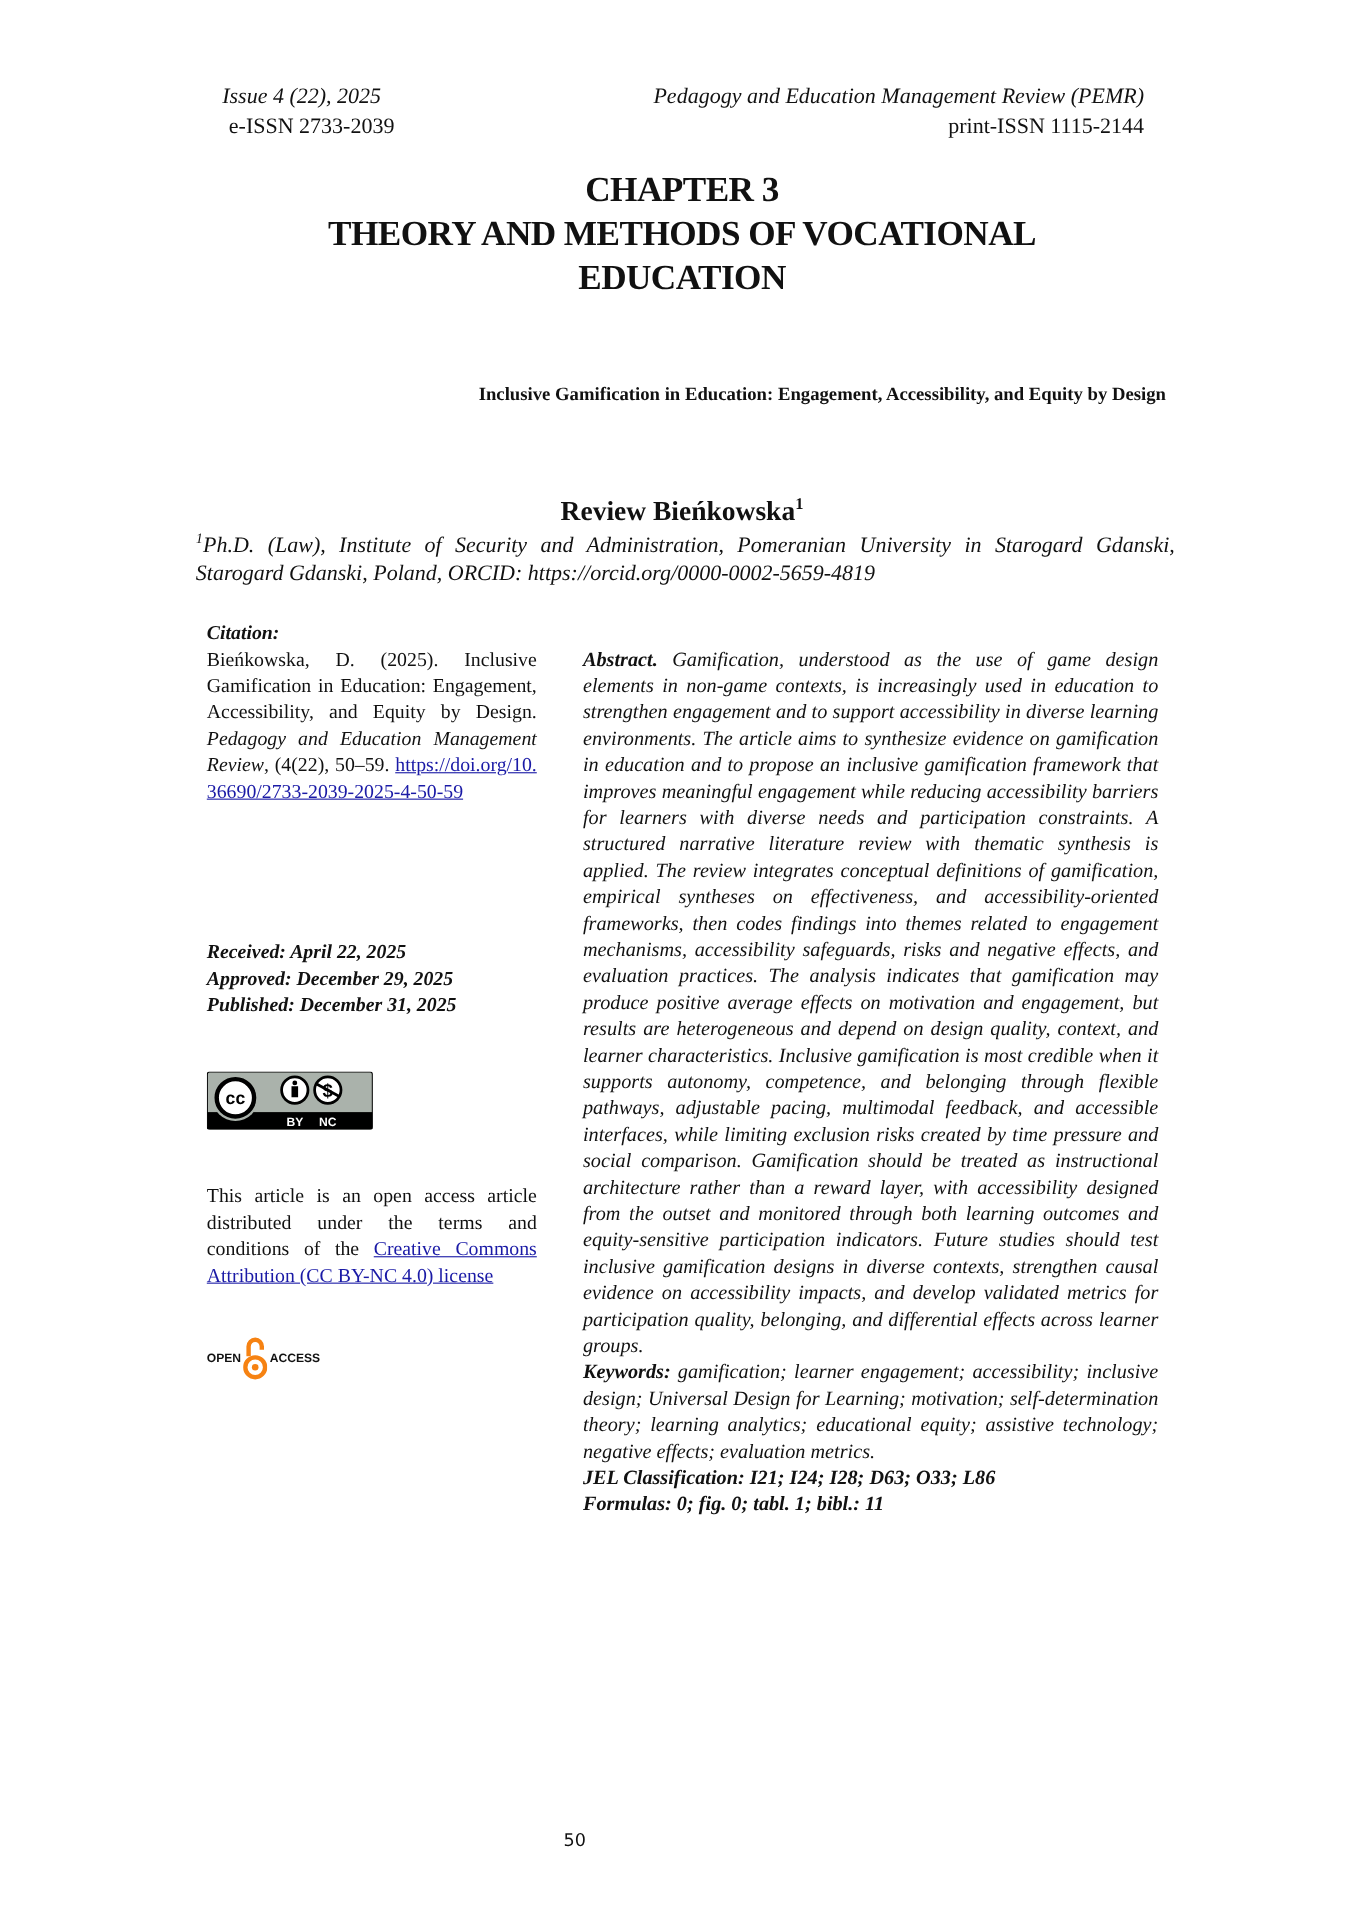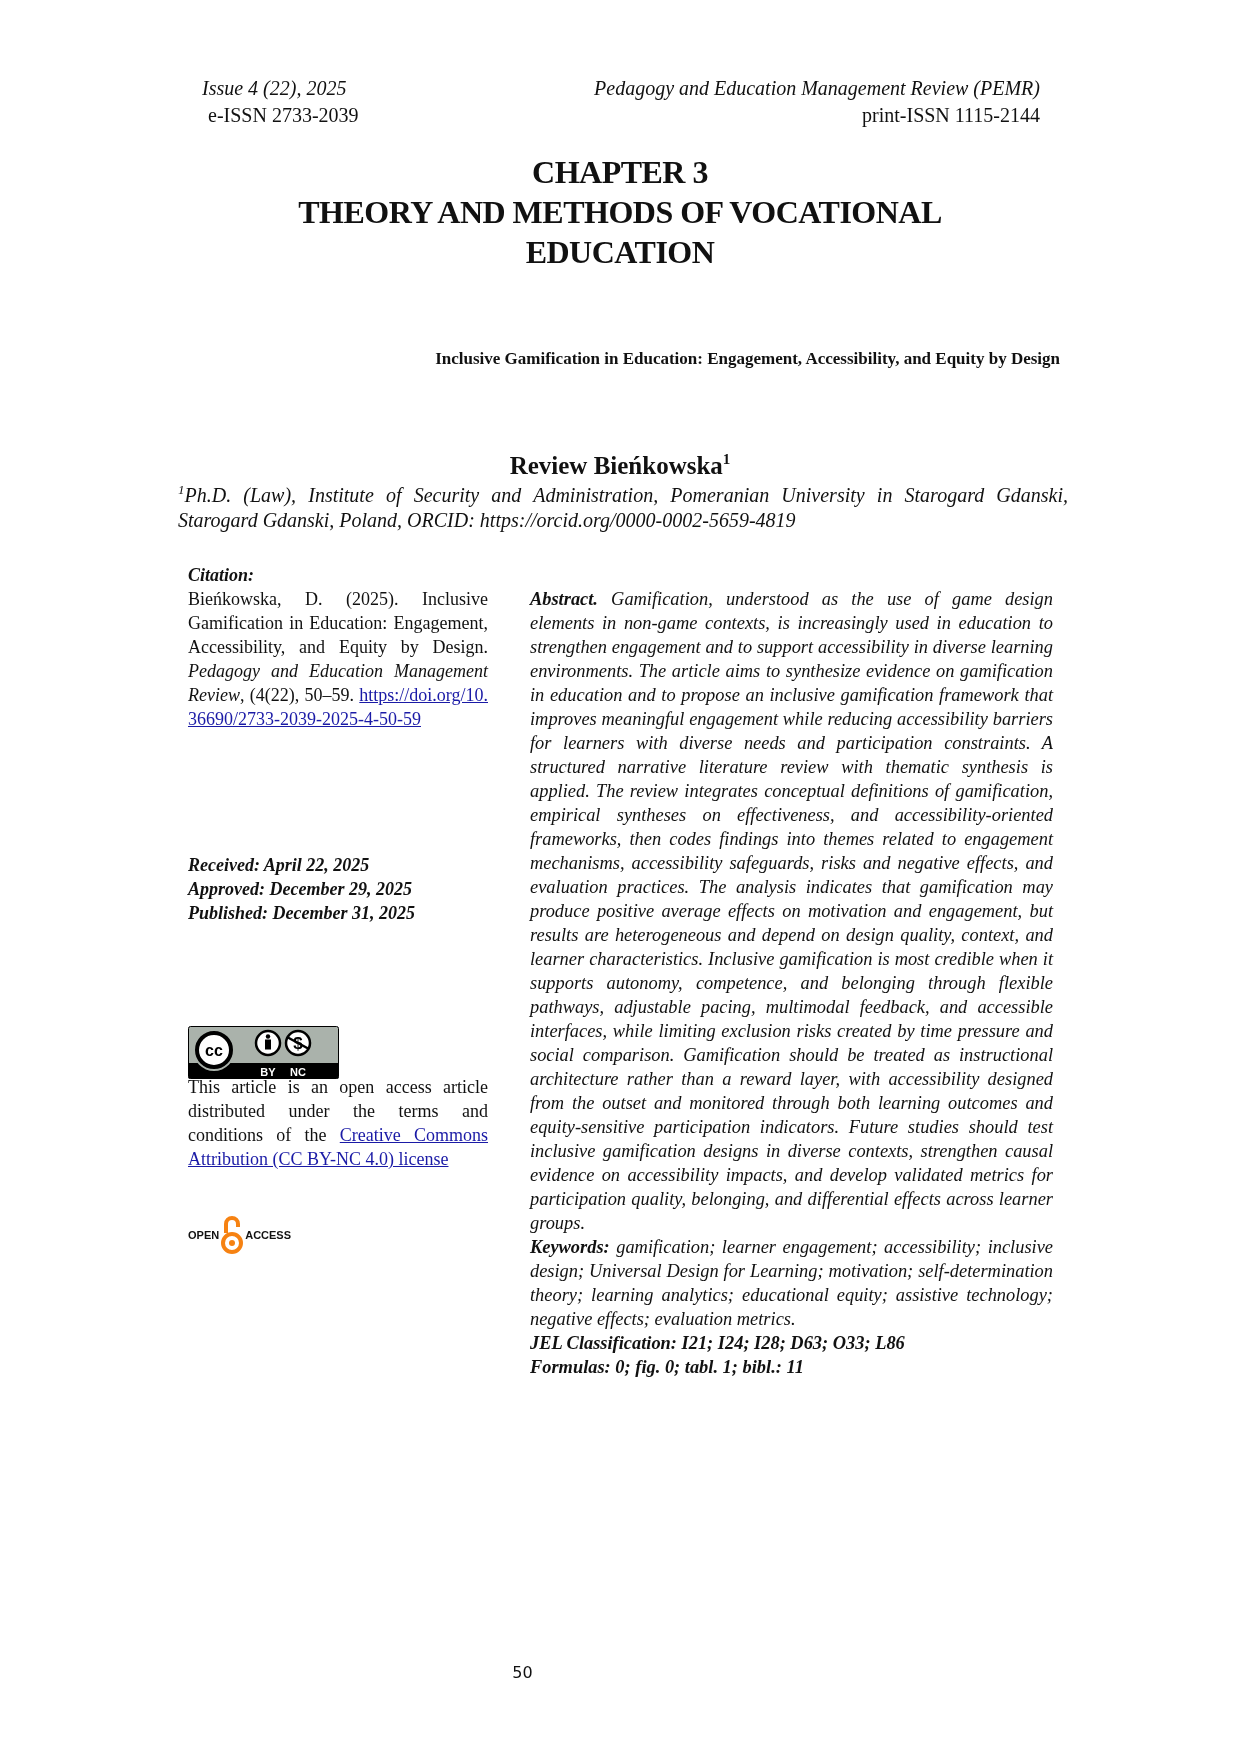--- a/index.html
+++ b/index.html
@@ -19,21 +19,21 @@
             font-weight: bold; font-size: 25px; line-height: 30px; }
   .author sup { font-size: 15px; vertical-align: 10px; }
   .affil { left: 178px; width: 890px; top: 477px; font-style: italic;
            font-size: 20px; line-height: 25px; text-align: justify; }
   .affil sup { font-size: 13px; }
   .leftcol { left: 188px; width: 300px; top: 563px; font-size: 18px; line-height: 24px; }
   .just { text-align: justify; }
   .bi { font-weight: bold; font-style: italic; }
   a.link { color: #1a1aa6; text-decoration: underline; }
   .dates { left: 188px; top: 853px; font-size: 18px; line-height: 24px; font-weight: bold; font-style: italic; }
-  .cc { left: 188px; top: 1026px; width: 181px; height: 53px; }
+  .cc { left: 188px; top: 974px; width: 181px; height: 53px; }
   .oa-text { left: 188px; width: 300px; top: 1075px; font-size: 18px; line-height: 24px; text-align: justify; }
   .oa-logo { left: 188px; top: 1214px; height: 42px; display: flex; align-items: center; gap: 2px;
              font-family: "Liberation Sans", sans-serif; font-weight: bold; font-size: 11px; }
   .rightcol { left: 530px; width: 523px; top: 563px; font-size: 18.4px; line-height: 24px;
               font-style: italic; text-align: justify; margin-top: 24px; }
   .rightcol .lbl { font-weight: bold; }
   .pageno { left: 0; width: 1045px; text-align: center; top: 1663px;
             font-family: "DejaVu Sans", sans-serif; font-size: 16px; }
   .jel, .formulas { font-weight: bold; }
 </style>

